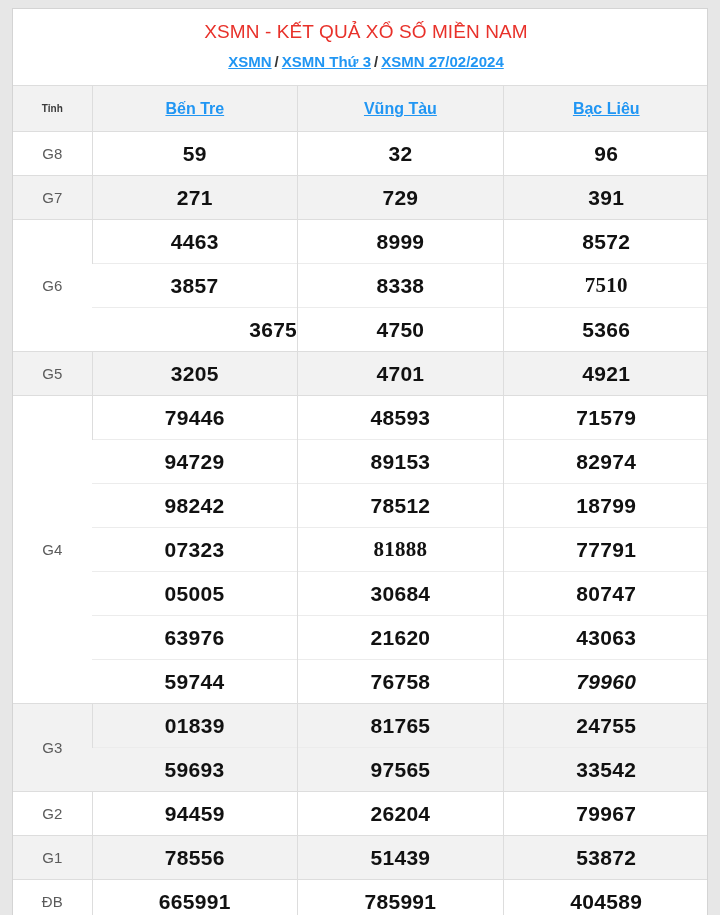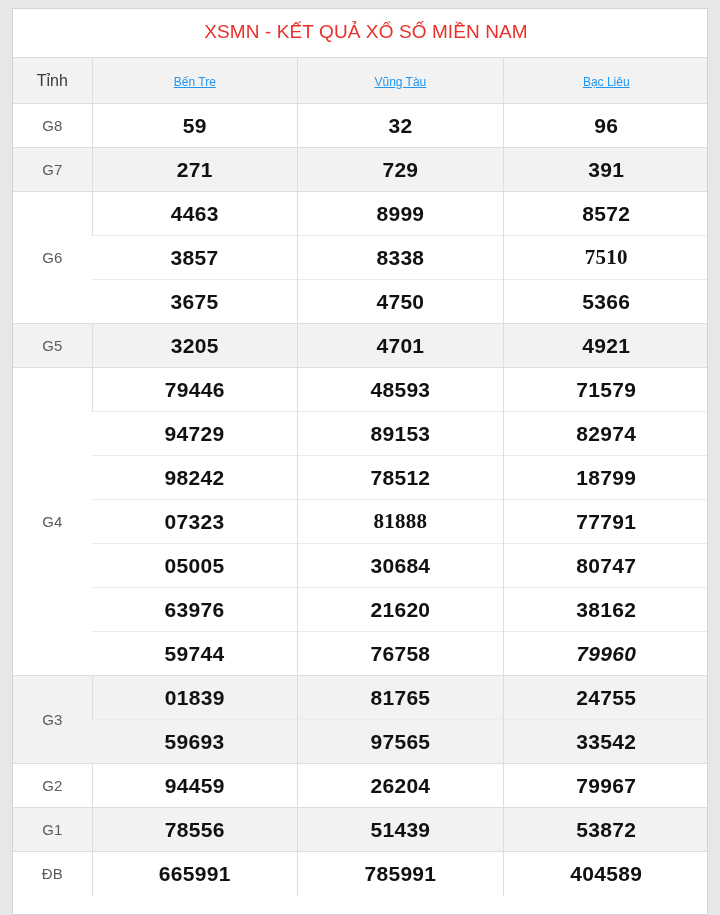--- a/index.html
+++ b/index.html
@@ -79,27 +79,27 @@
     padding: 0;
   }
   table.result tr > *:first-child { border-left: none; }
 
   thead th {
     height: 45px;
     background: #f2f2f2;
   }
   th.tinh-head {
     color: #3a3a3a;
-    font-size: 16px;
-    font-weight: normal;
+    font-size: 10px;
+    font-weight: bold;
   }
   th.prov-head a {
     color: #2196f3;
-    font-size: 12px;
-    font-weight: normal;
+    font-size: 16px;
+    font-weight: bold;
     text-decoration: underline;
     margin-top: 11px;
   }
 
   tbody tr { height: 44px; }
   tbody td.label {
     color: #5b5b5b;
     font-size: 15px;
     font-weight: 400;
   }
@@ -121,20 +121,23 @@
   td.db-label { color: #ef2b22; font-weight: 400; font-size: 15px; }
   td.db-num   { color: #ef2b22; font-weight: bold; font-size: 17px; letter-spacing: 0.4px; }
 </style>
 </head>
 <body>
 
 <div id="card">
 
   <div class="header-block">
     <div class="title">XSMN - KẾT QUẢ XỔ SỐ MIỀN NAM</div>
+    <div class="breadcrumb">
+      <a href="#">XSMN</a><span class="crumb-sep">/</span><a href="#">XSMN Thứ 3</a><span class="crumb-sep">/</span><a href="#">XSMN 27/02/2024</a>
+    </div>
   </div>
 
   <table class="result">
     <colgroup>
       <col class="c-tinh">
       <col class="c-prov">
       <col class="c-prov">
       <col class="c-prov">
     </colgroup>
     <thead>
@@ -163,21 +166,21 @@
           <td class="num">4463</td>
           <td class="num">8999</td>
           <td class="num">8572</td>
         </tr>
         <tr class="plain">
           <td class="num sub-cell" style="border-top: 1px solid rgb(236, 236, 236);">3857</td>
           <td class="num sub-cell" style="border-top: 1px solid rgb(236, 236, 236);">8338</td>
           <td class="num sub-cell" style="border-top: 1px solid rgb(236, 236, 236); font-family: Liberation Serif, serif;">7510</td>
         </tr>
         <tr class="plain">
-          <td class="num sub-cell" style="border-top: 1px solid rgb(236, 236, 236);">3675</td>
+          <td class="num sub-cell" style="border-top: 1px solid rgb(236, 236, 236); text-align: right;">3675</td>
           <td class="num sub-cell" style="border-top: 1px solid rgb(236, 236, 236);">4750</td>
           <td class="num sub-cell" style="border-top: 1px solid rgb(236, 236, 236); margin-left: 48px;">5366</td>
         </tr>
         <tr class="shade">
           <td class="label">G5</td>
           <td class="num">3205</td>
           <td class="num">4701</td>
           <td class="num">4921</td>
         </tr>
         <tr class="plain first-sub">
@@ -202,21 +205,21 @@
           <td class="num sub-cell" style="border-top: 1px solid rgb(236, 236, 236); margin-left: 16px;">77791</td>
         </tr>
         <tr class="plain">
           <td class="num sub-cell" style="border-top: 1px solid rgb(236, 236, 236);">05005</td>
           <td class="num sub-cell" style="border-top: 1px solid rgb(236, 236, 236);">30684</td>
           <td class="num sub-cell" style="border-top: 1px solid rgb(236, 236, 236);">80747</td>
         </tr>
         <tr class="plain">
           <td class="num sub-cell" style="border-top: 1px solid rgb(236, 236, 236);">63976</td>
           <td class="num sub-cell" style="border-top: 1px solid rgb(236, 236, 236);">21620</td>
-          <td class="num sub-cell" style="border-top: 1px solid rgb(236, 236, 236);">38162</td>
+          <td class="num sub-cell" style="border-top: 1px solid rgb(236, 236, 236);">43063</td>
         </tr>
         <tr class="plain">
           <td class="num sub-cell" style="border-top: 1px solid rgb(236, 236, 236);">59744</td>
           <td class="num sub-cell" style="border-top: 1px solid rgb(236, 236, 236);">76758</td>
           <td class="num sub-cell" style="border-top: 1px solid rgb(236, 236, 236); font-style: italic;">79960</td>
         </tr>
         <tr class="shade first-sub">
           <td class="label" rowspan="2">G3</td>
           <td class="num">01839</td>
           <td class="num">81765</td>

